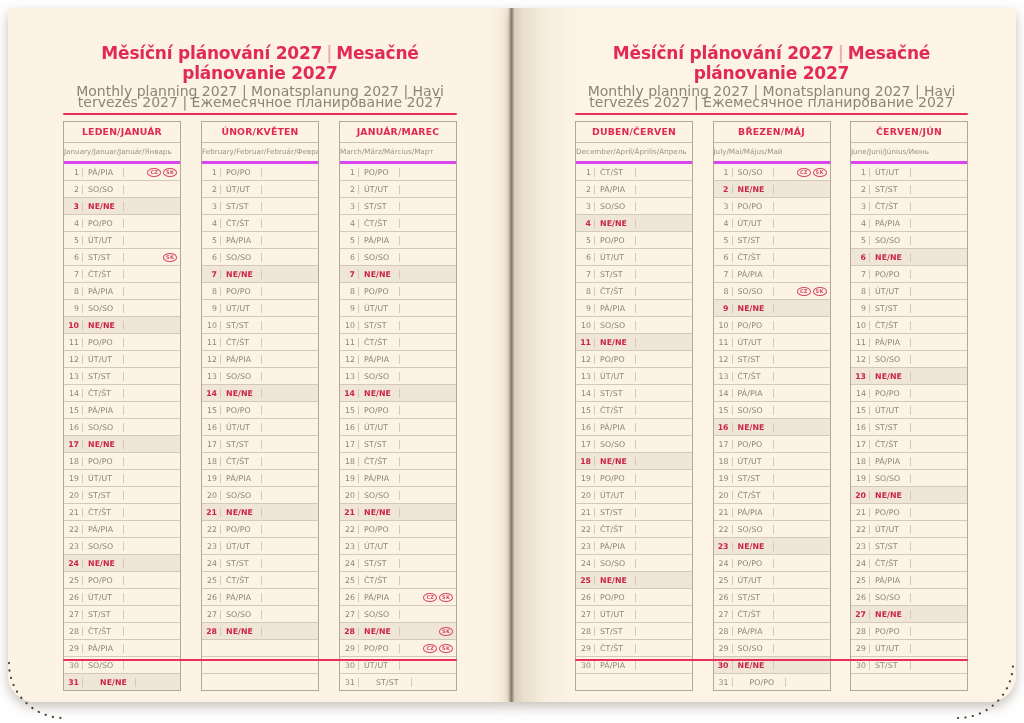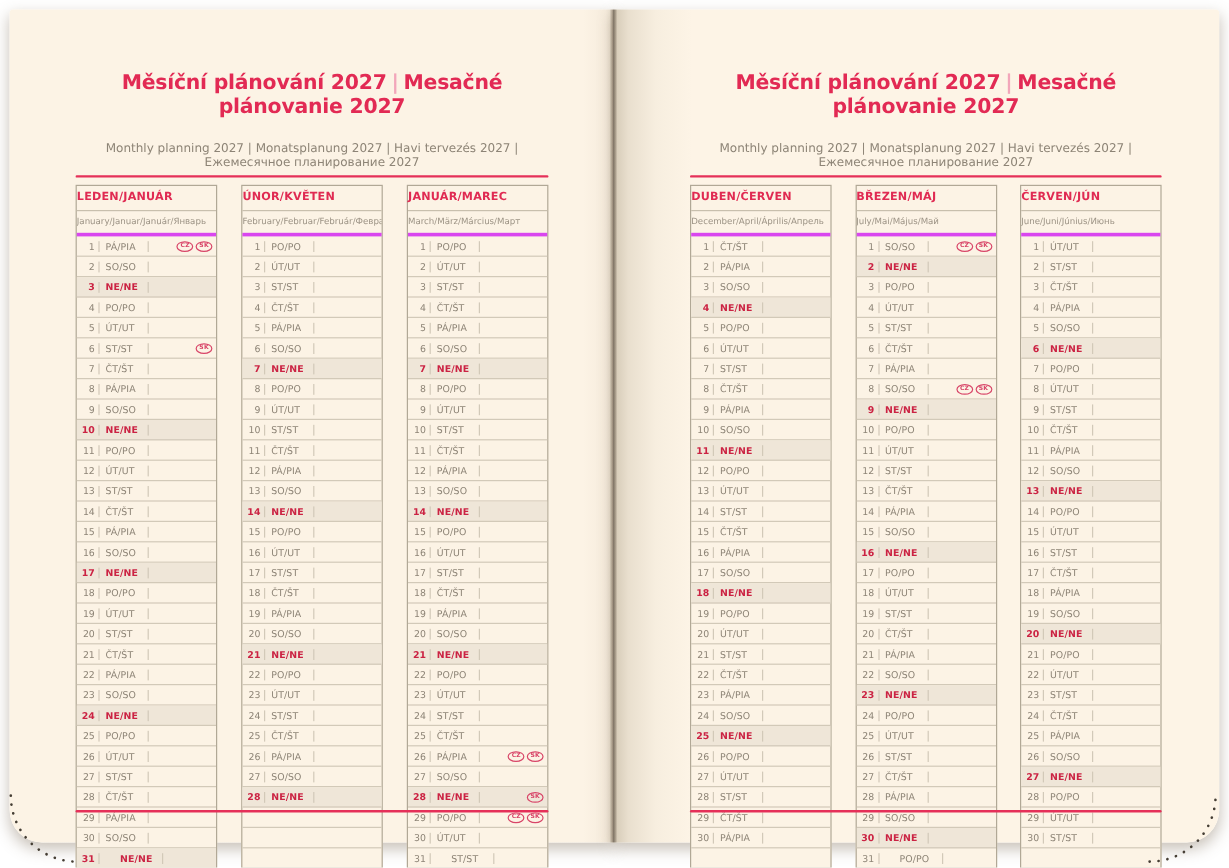--- a/index.html
+++ b/index.html
@@ -21,36 +21,36 @@
   .page.right{
     left:511px;width:505px;
     border-radius:0 3px 27px 0;
     background:linear-gradient(90deg,#d3c8b4 0%,#e9dfce 2.5%,#f7eedf 7%,#fdf4e6 13%);
   }
   .spine{
     position:absolute;top:8px;left:508px;width:6px;height:694px;
     background:linear-gradient(90deg,rgba(90,74,56,0) 0%,rgba(90,74,56,.45) 45%,rgba(60,48,36,.55) 55%,rgba(90,74,56,.15) 100%);
     pointer-events:none;
   }
-  .content{position:absolute;top:16px;height:100%;border-radius:24px;}
+  .content{position:absolute;top:0;height:100%;border-radius:24px;}
   .page.left  .content{left:55px;width:394px;}
   .page.right .content{left:64px;width:393px;}
 
   .head{text-align:center;padding-top:35px;}
   .title{font-size:17px;line-height:20px;font-weight:bold;color:#e22a54;letter-spacing:-.2px;}
   .title .div{color:#f2a6ba;font-weight:bold;padding:0 4px;}
-  .subtitle{margin-top:20px;font-size:10px;line-height:11px;color:#8d8476;}
+  .subtitle{margin-top:3px;font-size:14px;line-height:11px;color:#8d8476;}
   .rule{height:2px;background:#e53059;margin-top:5px;border-radius:1px;}
   .rule-bottom{position:absolute;top:651px;left:0;width:100%;height:2px;background:#e53059;border-radius:1px;}
 
   .months{display:flex;justify-content:space-between;margin-top:6px;}
   .month{width:118px;border:1px solid #ab a298;}
   .month{border:1px solid #b1a896;background:#fcf3e5;box-sizing:border-box;}
   .m-head{
-    height:20px;line-height:20px;text-align:left;
+    height:20px;line-height:20px;text-align:center;
     font-size:9.3px;font-weight:bold;color:#e02a52;
     border-bottom:1px solid #c8bfad;letter-spacing:.2px;
   }
   .m-sub{
     height:18px;line-height:18px;text-align:left;
     font-size:7.2px;color:#9c9385;
     border-bottom:3px solid #d946ef;
     white-space:nowrap;overflow:hidden;
   }
   .row{

